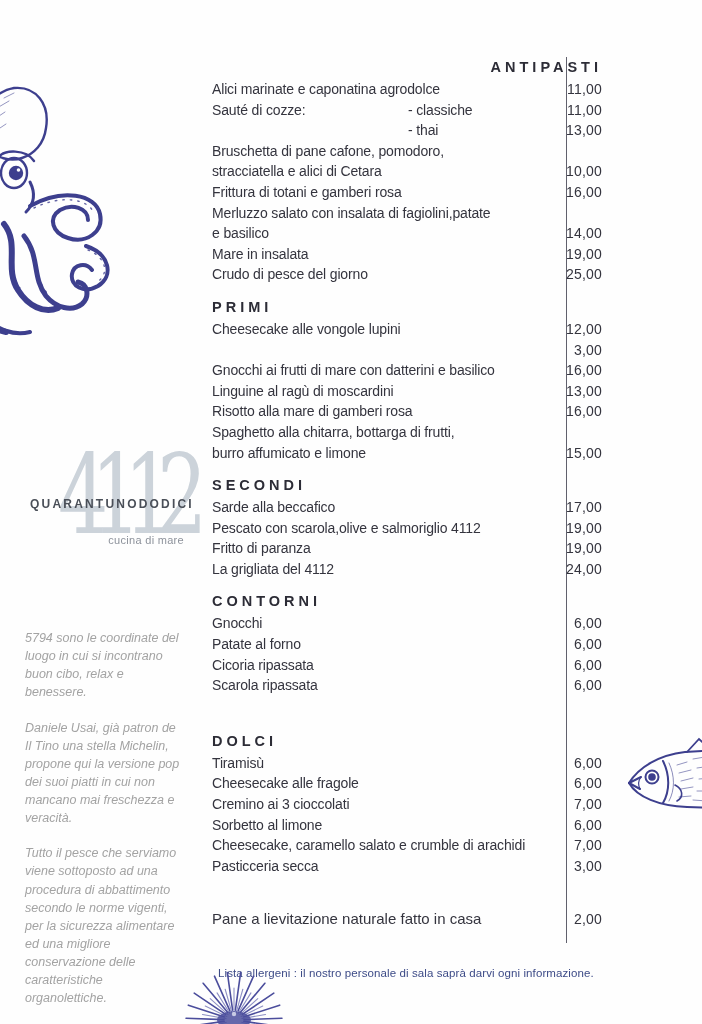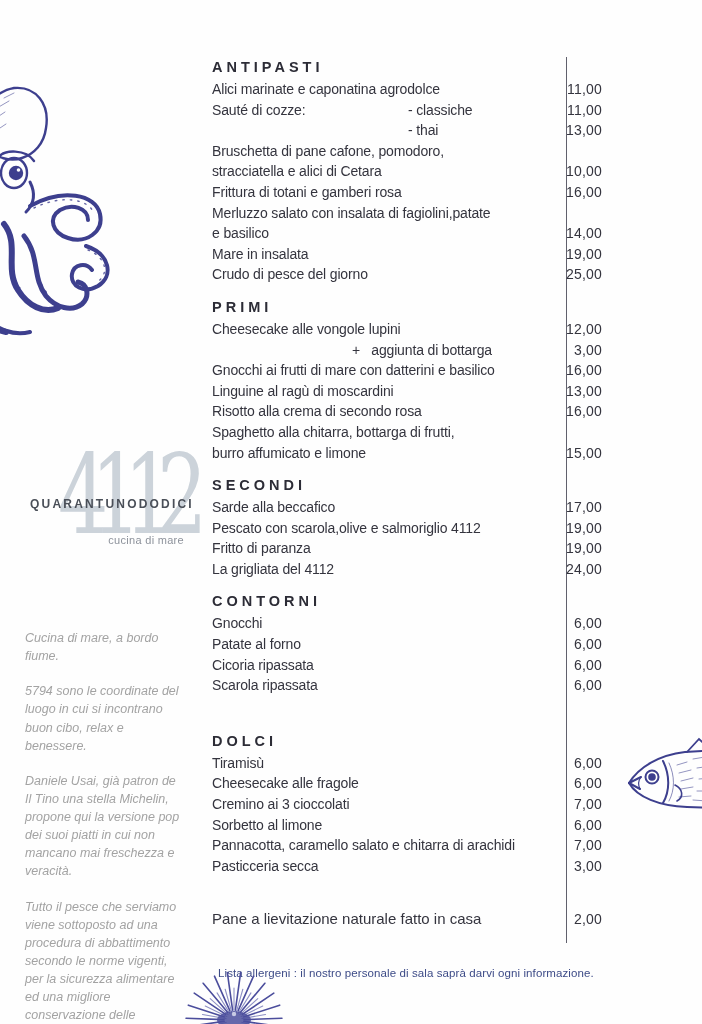--- a/index.html
+++ b/index.html
@@ -8,21 +8,21 @@
     background:#fefefe; overflow:hidden;
     font-family:"Liberation Sans", sans-serif; color:#34343e;
   }
 
   
   .menu-column { position:absolute; left:212px; top:57px; width:390px; }
   .section-title {
     font-size:14.5px; font-weight:600; letter-spacing:4px;
     color:#2c2c36; margin:12px 0 2px 0; line-height:20px;
   }
-  .menu-section:first-of-type .section-title { margin-top:0; }
+  .menu-section:first-of-type .section-title { margin-top:0;text-align:right; }
   .menu-section:nth-of-type(5) .section-title { margin-top:35px; }
   .menu-row {
     position:relative; display:flex; align-items:baseline;
     line-height:20.6px; font-size:14px; letter-spacing:-0.15px;
   }
   .item-text { white-space:pre; padding-right:8px; }
   .item-option { position:absolute; left:196px; white-space:pre; }
   .item-option.addon { left:140px; }
   .item-price { margin-left:auto; font-size:14px; letter-spacing:0.2px; }
   .special-row { margin-top:33px; font-weight:normal; font-size:15px; letter-spacing:0; }
@@ -97,21 +97,20 @@
     <path d="M2,232 C12,246 30,252 46,248" stroke-width="4"></path>
   </svg>
 
   <div class="brand">
     <div class="brand-watermark">4112</div>
     <div class="brand-name">QUARANTUNODODICI</div>
     <div class="brand-tagline">cucina di mare</div>
   </div>
 
   <div class="about">
-    <p>Cucina di mare, a bordo fiume.</p>
     <p>5794 sono le coordinate del luogo in cui si incontrano buon cibo, relax e benessere.</p>
     <p>Daniele Usai, già patron de Il Tino una stella Michelin, propone qui la versione pop dei suoi piatti in cui non mancano mai freschezza e veracità.</p>
     <p>Tutto il pesce che serviamo viene sottoposto ad una procedura di abbattimento secondo le norme vigenti, per la sicurezza alimentare ed una migliore conservazione delle caratteristiche organolettiche.</p>
   </div>
 
   <div class="column-divider"></div>
 
   <div class="menu-column">
     <div>
   <section class="menu-section">
@@ -182,38 +181,37 @@
     <h2 class="section-title">PRIMI</h2>
 
   <div class="menu-row">
     <span class="item-text">Cheesecake alle vongole lupini</span>
 
     <span class="item-price">12,00</span>
   </div>
 
   <div class="menu-row">
     <span class="item-text"></span>
-    <span class="item-option addon">+   aggiunta di bottarga</span>
     <span class="item-price">3,00</span>
   </div>
 
   <div class="menu-row">
     <span class="item-text">Gnocchi ai frutti di mare con datterini e basilico</span>
 
     <span class="item-price">16,00</span>
   </div>
 
   <div class="menu-row">
     <span class="item-text">Linguine al ragù di moscardini</span>
 
     <span class="item-price">13,00</span>
   </div>
 
   <div class="menu-row">
-    <span class="item-text">Risotto alla crema di secondo rosa</span>
+    <span class="item-text">Risotto alla mare di gamberi rosa</span>
 
     <span class="item-price">16,00</span>
   </div>
 
   <div class="menu-row">
     <span class="item-text">Spaghetto alla chitarra, bottarga di frutti,</span>
 
     <span class="item-price"></span>
   </div>
 
@@ -301,21 +299,21 @@
     <span class="item-price">7,00</span>
   </div>
 
   <div class="menu-row">
     <span class="item-text">Sorbetto al limone</span>
 
     <span class="item-price">6,00</span>
   </div>
 
   <div class="menu-row">
-    <span class="item-text">Pannacotta, caramello salato e chitarra di arachidi</span>
+    <span class="item-text">Cheesecake, caramello salato e crumble di arachidi</span>
 
     <span class="item-price">7,00</span>
   </div>
 
   <div class="menu-row">
     <span class="item-text">Pasticceria secca</span>
 
     <span class="item-price">3,00</span>
   </div>
 </section>

